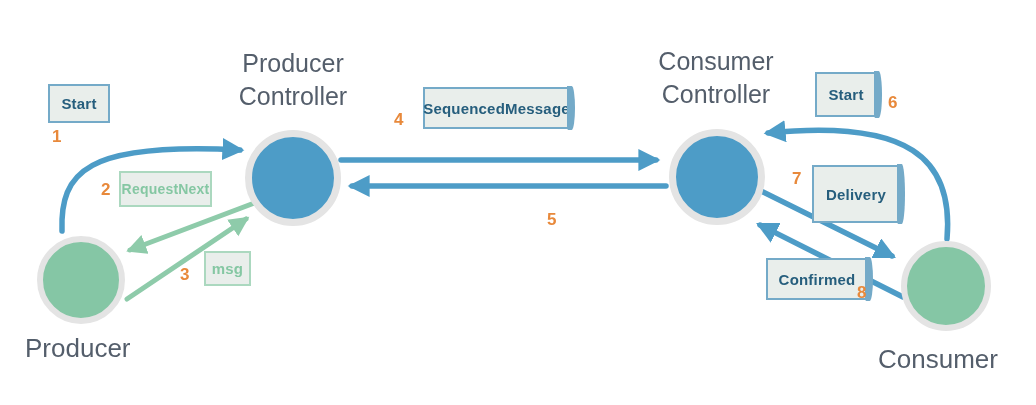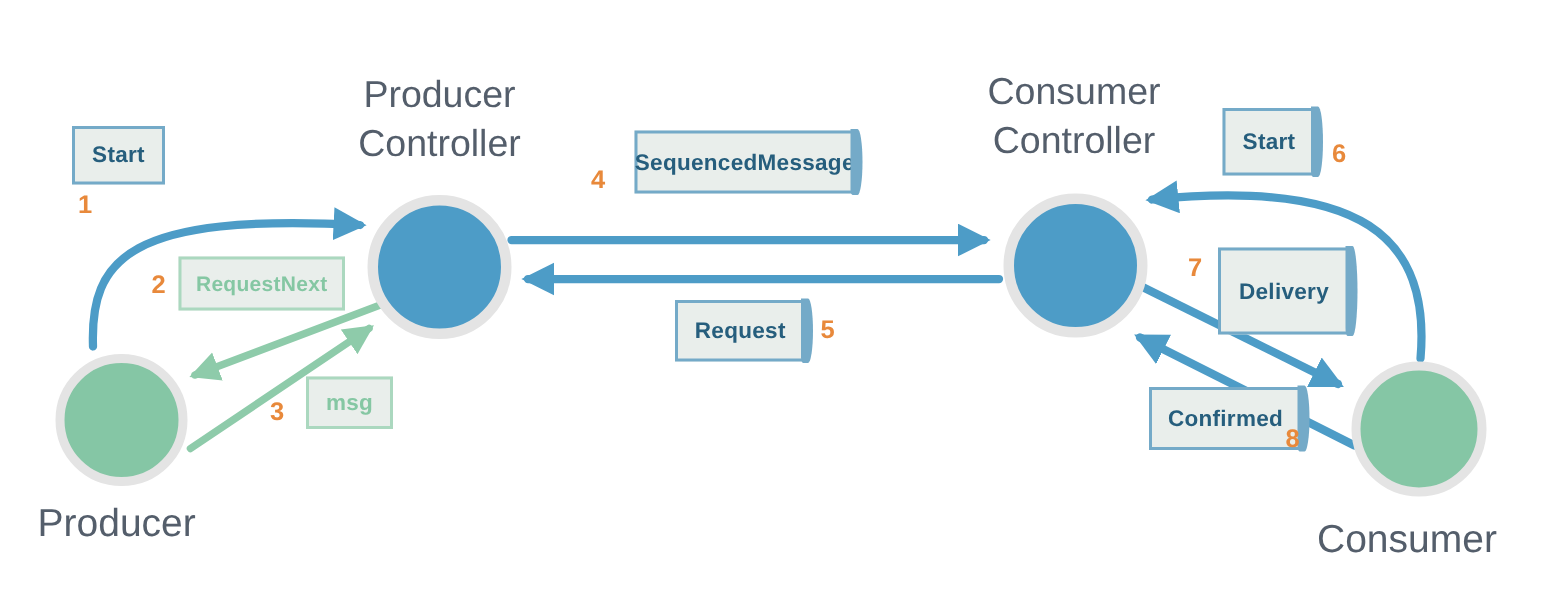--- a/index.html
+++ b/index.html
@@ -71,38 +71,35 @@
     <div>Controller</div>
   </div>
   <div class="nodelabel" style="left:25px;top:333px">Producer</div>
   <div class="nodelabel" style="left:878px;top:344px">Consumer</div>
 
   <div class="box blue" style="left:48px;top:84px;width:62px;height:39px;font-size:15px">
     <span>Start</span>
   </div>
   <div class="num" style="left:52px;top:127px">1</div>
 
-  <div class="box green" style="left:119px;top:171px;width:111px;height:36px">
+  <div class="box green" style="left:119px;top:171px;width:93px;height:36px">
     <span>RequestNext</span>
   </div>
   <div class="num" style="left:101px;top:180px">2</div>
 
-  <div class="box green" style="left:204px;top:251px;width:58px;height:35px;font-size:15px">
+  <div class="box green" style="left:204px;top:251px;width:47px;height:35px;font-size:15px">
     <span>msg</span>
   </div>
   <div class="num" style="left:180px;top:265px">3</div>
 
   <div class="box blue doc" style="left:423px;top:87px;width:147px;height:42px;font-size:15px">
     <span>SequencedMessage</span>
   </div>
   <div class="num" style="left:394px;top:110px">4</div>
 
-  <div class="box blue doc" style="left:450px;top:200px;width:87px;height:41px;font-size:15px">
-    <span>Request</span>
-  </div>
   <div class="num" style="left:547px;top:210px">5</div>
 
   <div class="box blue doc" style="left:815px;top:72px;width:62px;height:45px;font-size:15px">
     <span>Start</span>
   </div>
   <div class="num" style="left:888px;top:93px">6</div>
 
   <div class="box blue doc" style="left:812px;top:165px;width:88px;height:58px;font-size:15px">
     <span>Delivery</span>
   </div>

